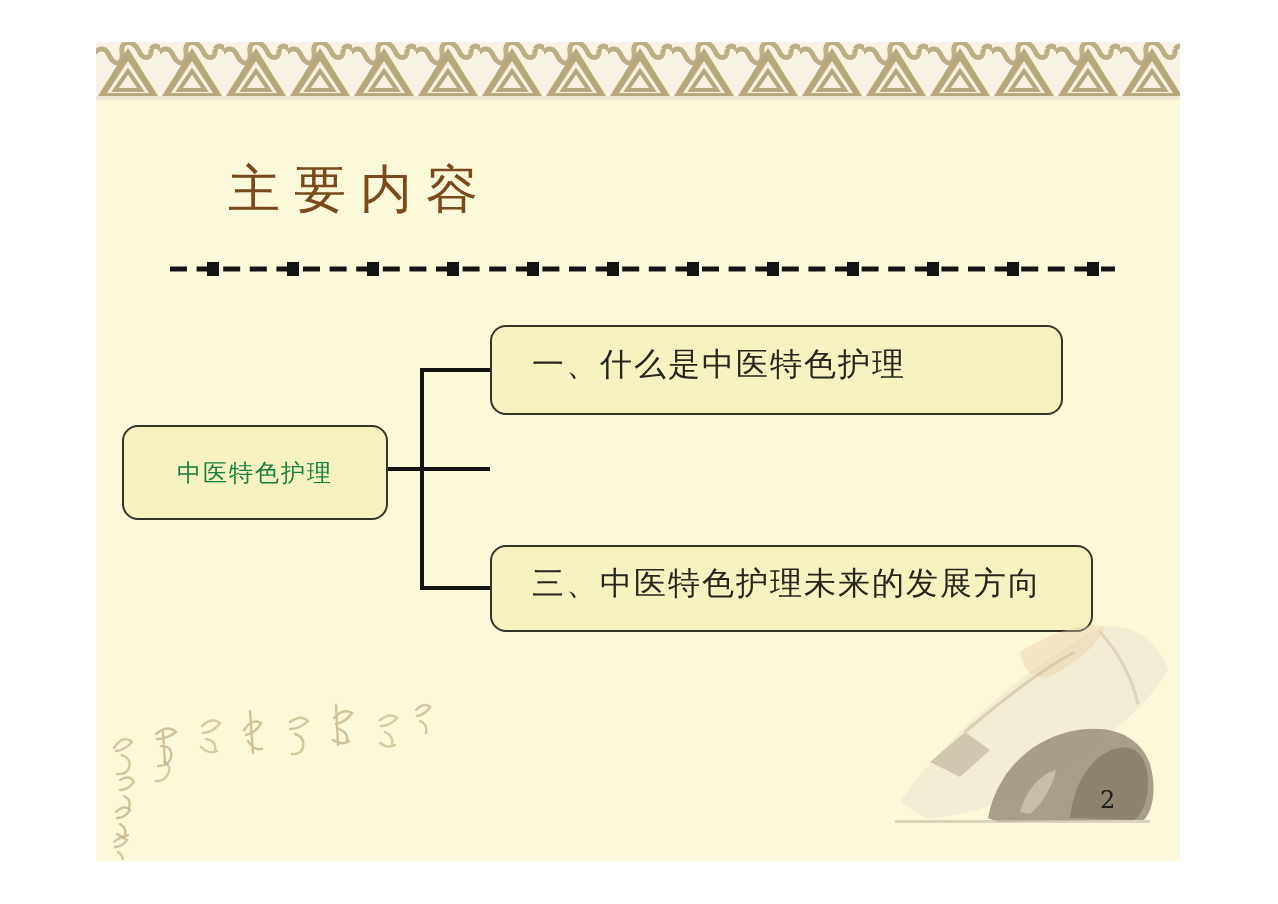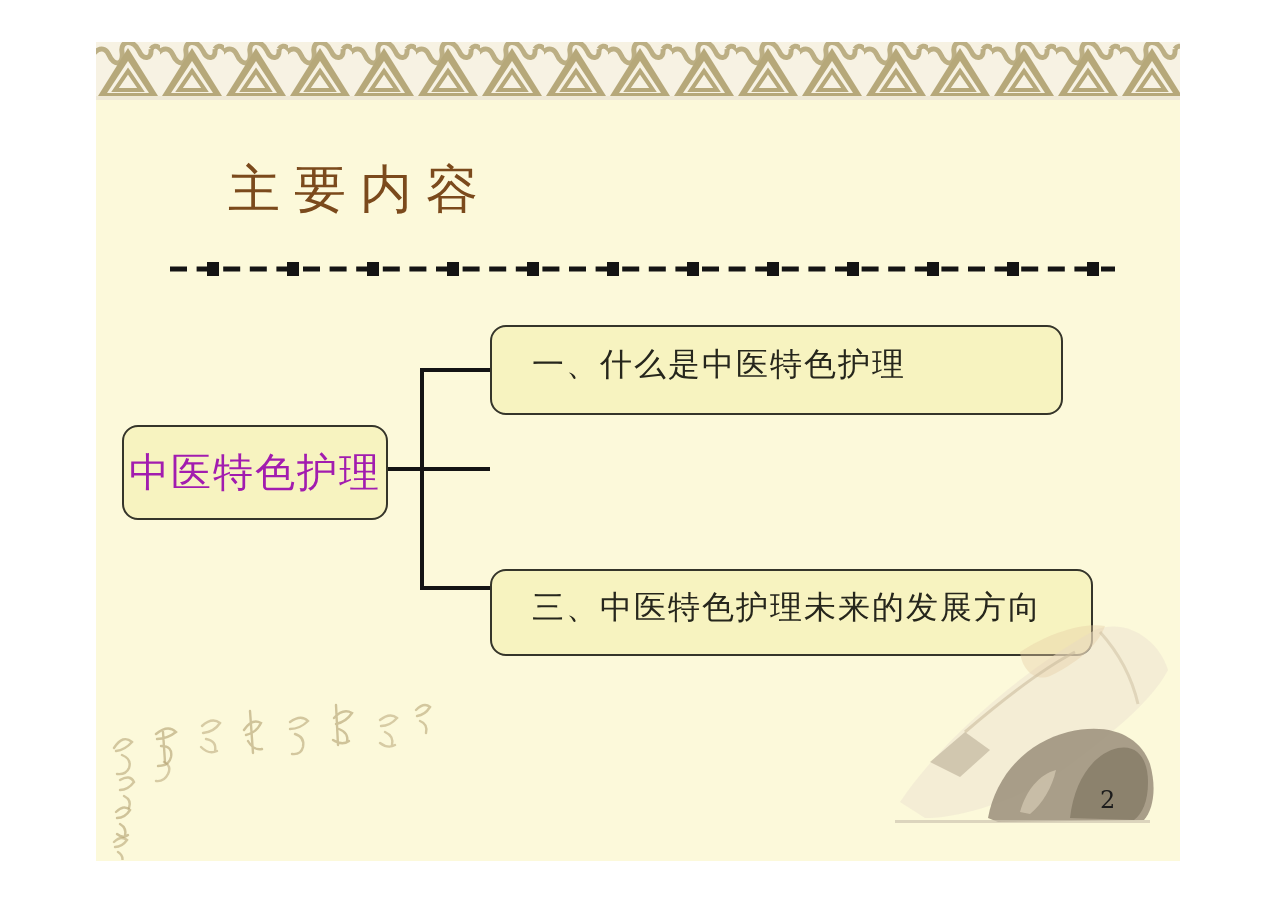--- a/index.html
+++ b/index.html
@@ -19,30 +19,30 @@
   }
   .separator{position:absolute;left:74px;top:216px;width:945px;height:22px;}
   .box{
     position:absolute;box-sizing:border-box;
     background:#f7f3c0;border:2px solid #35352a;border-radius:16px;
   }
   .root-box{
     left:26px;top:383px;width:266px;height:95px;
     display:flex;align-items:center;justify-content:center;
   }
-  .root-box .lbl{font-size:40px;color:#a21caf;letter-spacing:2px;}
+  .root-box .lbl{font-size:24px;color:#15803d;letter-spacing:2px;}
   .item-box{
     left:394px;width:573px;height:90px;
     display:flex;align-items:center;
     padding:0 18px 10px 40px;
   }
   .item-box .lbl{font-size:32px;color:#26261c;letter-spacing:2px;white-space:nowrap;}
   .item-1{top:283px;}
   .item-2{top:393px;}
-  .item-3{top:503px;width:603px;height:87px;margin-top:24px;}
+  .item-3{top:503px;width:603px;height:87px;}
   .conn{position:absolute;background:#141414;}
   .c-left {left:292px;top:425px;width:36px;height:4px;}
   .c-trunk{left:324px;top:326px;width:4px;height:222px;}
   .c-b1{left:324px;top:326px;width:70px;height:4px;}
   .c-b2{left:328px;top:425px;width:66px;height:4px;}
   .c-b3{left:324px;top:544px;width:70px;height:4px;}
   .calligraphy{position:absolute;left:2px;top:654px;width:340px;height:164px;}
   .painting{position:absolute;left:774px;top:570px;width:315px;height:245px;}
   .page-number{
     position:absolute;left:1004px;top:744px;

